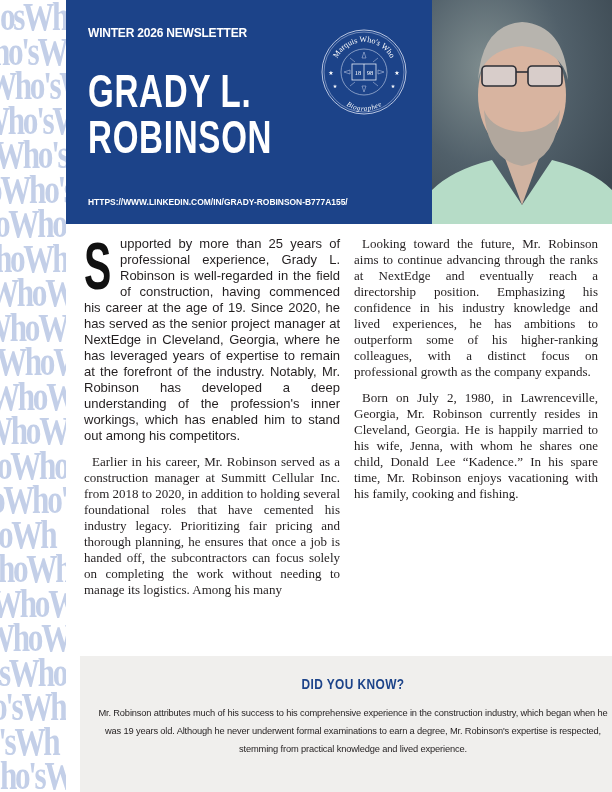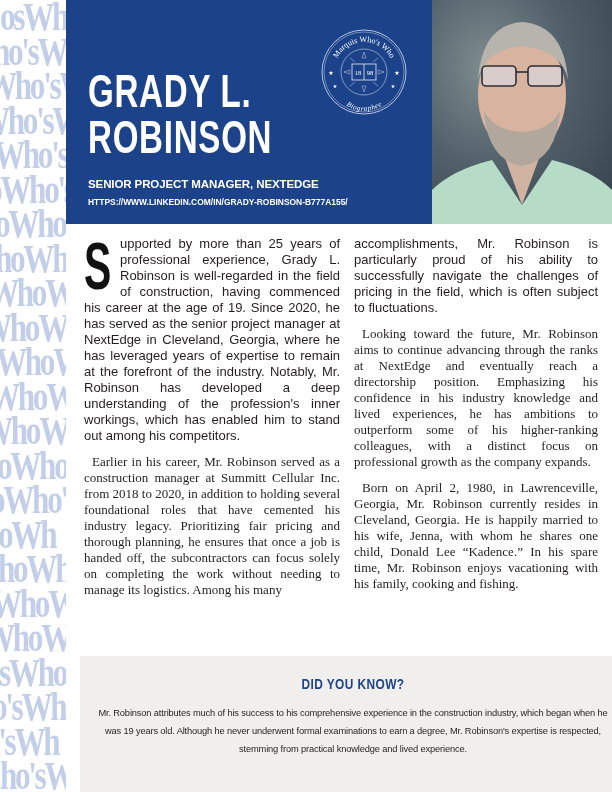--- a/index.html
+++ b/index.html
@@ -55,20 +55,21 @@
     <span class="wm-line" style="margin-left: -2px;">hoWh</span>
     <span class="wm-line" style="margin-left: -9px;">WhoW</span>
     <span class="wm-line" style="margin-left: -16px;">WhoW</span>
     <span class="wm-line" style="margin-left: -1px;">sWho</span>
     <span class="wm-line" style="margin-left: -8px;">o'sWh</span>
     <span class="wm-line" style="margin-left: -15px;">o'sWh</span>
     <span class="wm-line" style="margin-left: 0px;">ho'sW</span>
   </div>
 
 <div class="header">
+  <div class="issue">WINTER 2026 NEWSLETTER</div>
   <div class="name">
     <div>GRADY L.</div>
     <div>ROBINSON</div>
   </div>
   <svg class="seal" viewBox="0 0 88 88">
     <defs>
       <path id="arcTop" d="M14,44 A30,30 0 0 1 74,44"></path>
       <path id="arcBot" d="M16,50 A28,28 0 0 0 72,50"></path>
     </defs>
     <circle cx="44" cy="44" r="42" fill="none" stroke="#c8d3ea" stroke-width="0.9"></circle>
@@ -85,21 +86,20 @@
     <line x1="44" y1="36" x2="44" y2="52" stroke="#e6ecf7" stroke-width="0.8"></line>
     <text x="38" y="47" fill="#ffffff" font-size="6.5" text-anchor="middle" font-family="Liberation Serif, serif">18</text>
     <text x="50" y="47" fill="#ffffff" font-size="6.5" text-anchor="middle" font-family="Liberation Serif, serif">98</text>
     <text font-size="8" fill="#ffffff" font-family="Liberation Serif, serif"><textPath href="#arcTop" startOffset="50%" text-anchor="middle">Marquis Who's Who</textPath></text>
     <text font-size="7" fill="#ffffff" font-family="Liberation Serif, serif" font-style="italic"><textPath href="#arcBot" startOffset="50%" text-anchor="middle" dominant-baseline="hanging">Biographee</textPath></text>
     <text x="11" y="47" fill="#ffffff" font-size="6" text-anchor="middle">★</text>
     <text x="77" y="47" fill="#ffffff" font-size="6" text-anchor="middle">★</text>
     <text x="15" y="60" fill="#ffffff" font-size="5" text-anchor="middle">★</text>
     <text x="73" y="60" fill="#ffffff" font-size="5" text-anchor="middle">★</text>
   </svg>
-  <div class="title">SENIOR PROJECT MANAGER, NEXTEDGE</div>
   <a class="link">HTTPS://WWW.LINKEDIN.COM/IN/GRADY-ROBINSON-B777A155/</a>
 </div>
 
 <div class="photo" aria-label="Portrait of Grady L. Robinson">
   <svg width="180" height="224" viewBox="0 0 180 224">
     <path d="M0 224 L0 190 Q20 170 60 160 L90 205 L120 160 Q160 170 180 190 L180 224 Z" fill="#b6dcc7"></path>
     <path d="M70 150 L90 205 L110 150 Z" fill="#d0b3a1"></path>
     <ellipse cx="90" cy="95" rx="44" ry="60" fill="#d8b4a0"></ellipse>
     <path d="M46 80 Q50 25 90 22 Q132 25 136 80 Q130 50 90 46 Q52 50 46 80 Z" fill="#b7b4ae"></path>
     <path d="M52 110 Q55 160 90 166 Q125 160 128 110 Q120 130 90 132 Q60 130 52 110 Z" fill="#b1a79d"></path>
@@ -108,21 +108,20 @@
     <line x1="84" y1="72" x2="96" y2="72" stroke="#2d2f36" stroke-width="1.6"></line>
   </svg>
 </div>
 
 <div class="col col-left">
   <p><span class="dropcap">S</span><span>upported by more than 25 years of professional experience, Grady L. Robinson is well-regarded in the field of construction, having commenced his career at the age of 19. Since 2020, he has served as the senior project manager at NextEdge in Cleveland, Georgia, where he has leveraged years of expertise to remain at the forefront of the industry. Notably, Mr. Robinson has developed a deep understanding of the profession's inner workings, which has enabled him to stand out among his competitors.</span></p>
   <p class="ind">Earlier in his career, Mr. Robinson served as a construction manager at Summitt Cellular Inc. from 2018 to 2020, in addition to holding several foundational roles that have cemented his industry legacy. Prioritizing fair pricing and thorough planning, he ensures that once a job is handed off, the subcontractors can focus solely on completing the work without needing to manage its logistics. Among his many</p>
 </div>
 
 <div class="col col-right">
-  <p>accomplishments, Mr. Robinson is particularly proud of his ability to successfully navigate the challenges of pricing in the field, which is often subject to fluctuations.</p>
   <p class="ind">Looking toward the future, Mr. Robinson aims to continue advancing through the ranks at NextEdge and eventually reach a directorship position. Emphasizing his confidence in his industry knowledge and lived experiences, he has ambitions to outperform some of his higher-ranking colleagues, with a distinct focus on professional growth as the company expands.</p>
-  <p class="ind">Born on April 2, 1980, in Lawrenceville, Georgia, Mr. Robinson currently resides in Cleveland, Georgia. He is happily married to his wife, Jenna, with whom he shares one child, Donald Lee “Kadence.” In his spare time, Mr. Robinson enjoys vacationing with his family, cooking and fishing.</p>
+  <p class="ind">Born on July 2, 1980, in Lawrenceville, Georgia, Mr. Robinson currently resides in Cleveland, Georgia. He is happily married to his wife, Jenna, with whom he shares one child, Donald Lee “Kadence.” In his spare time, Mr. Robinson enjoys vacationing with his family, cooking and fishing.</p>
 </div>
 
 <div class="dyk">
   <h3>DID YOU KNOW?</h3>
   <p>Mr. Robinson attributes much of his success to his comprehensive experience in the construction industry, which began when he was 19 years old. Although he never underwent formal examinations to earn a degree, Mr. Robinson's expertise is respected, stemming from practical knowledge and lived experience.</p>
 </div>
 
 </body></html>

